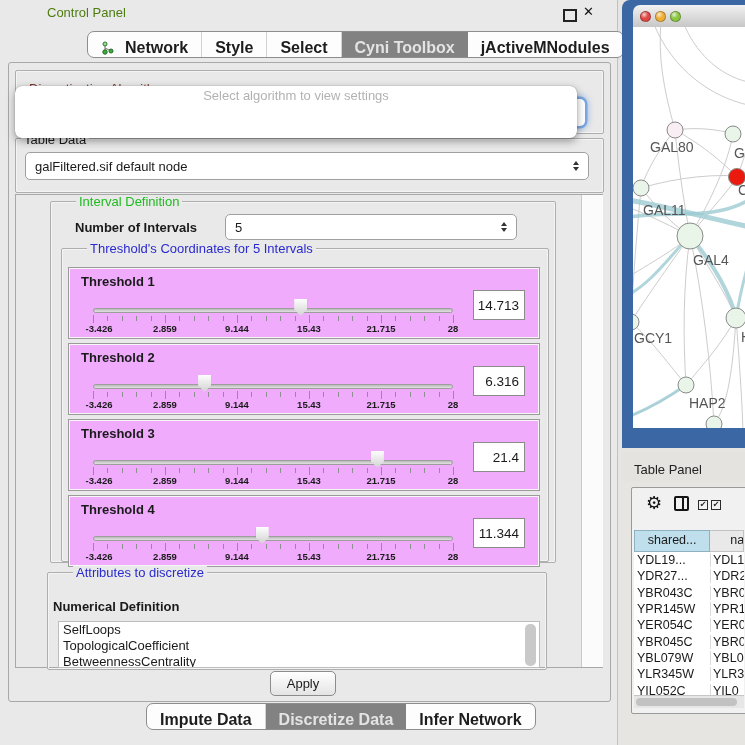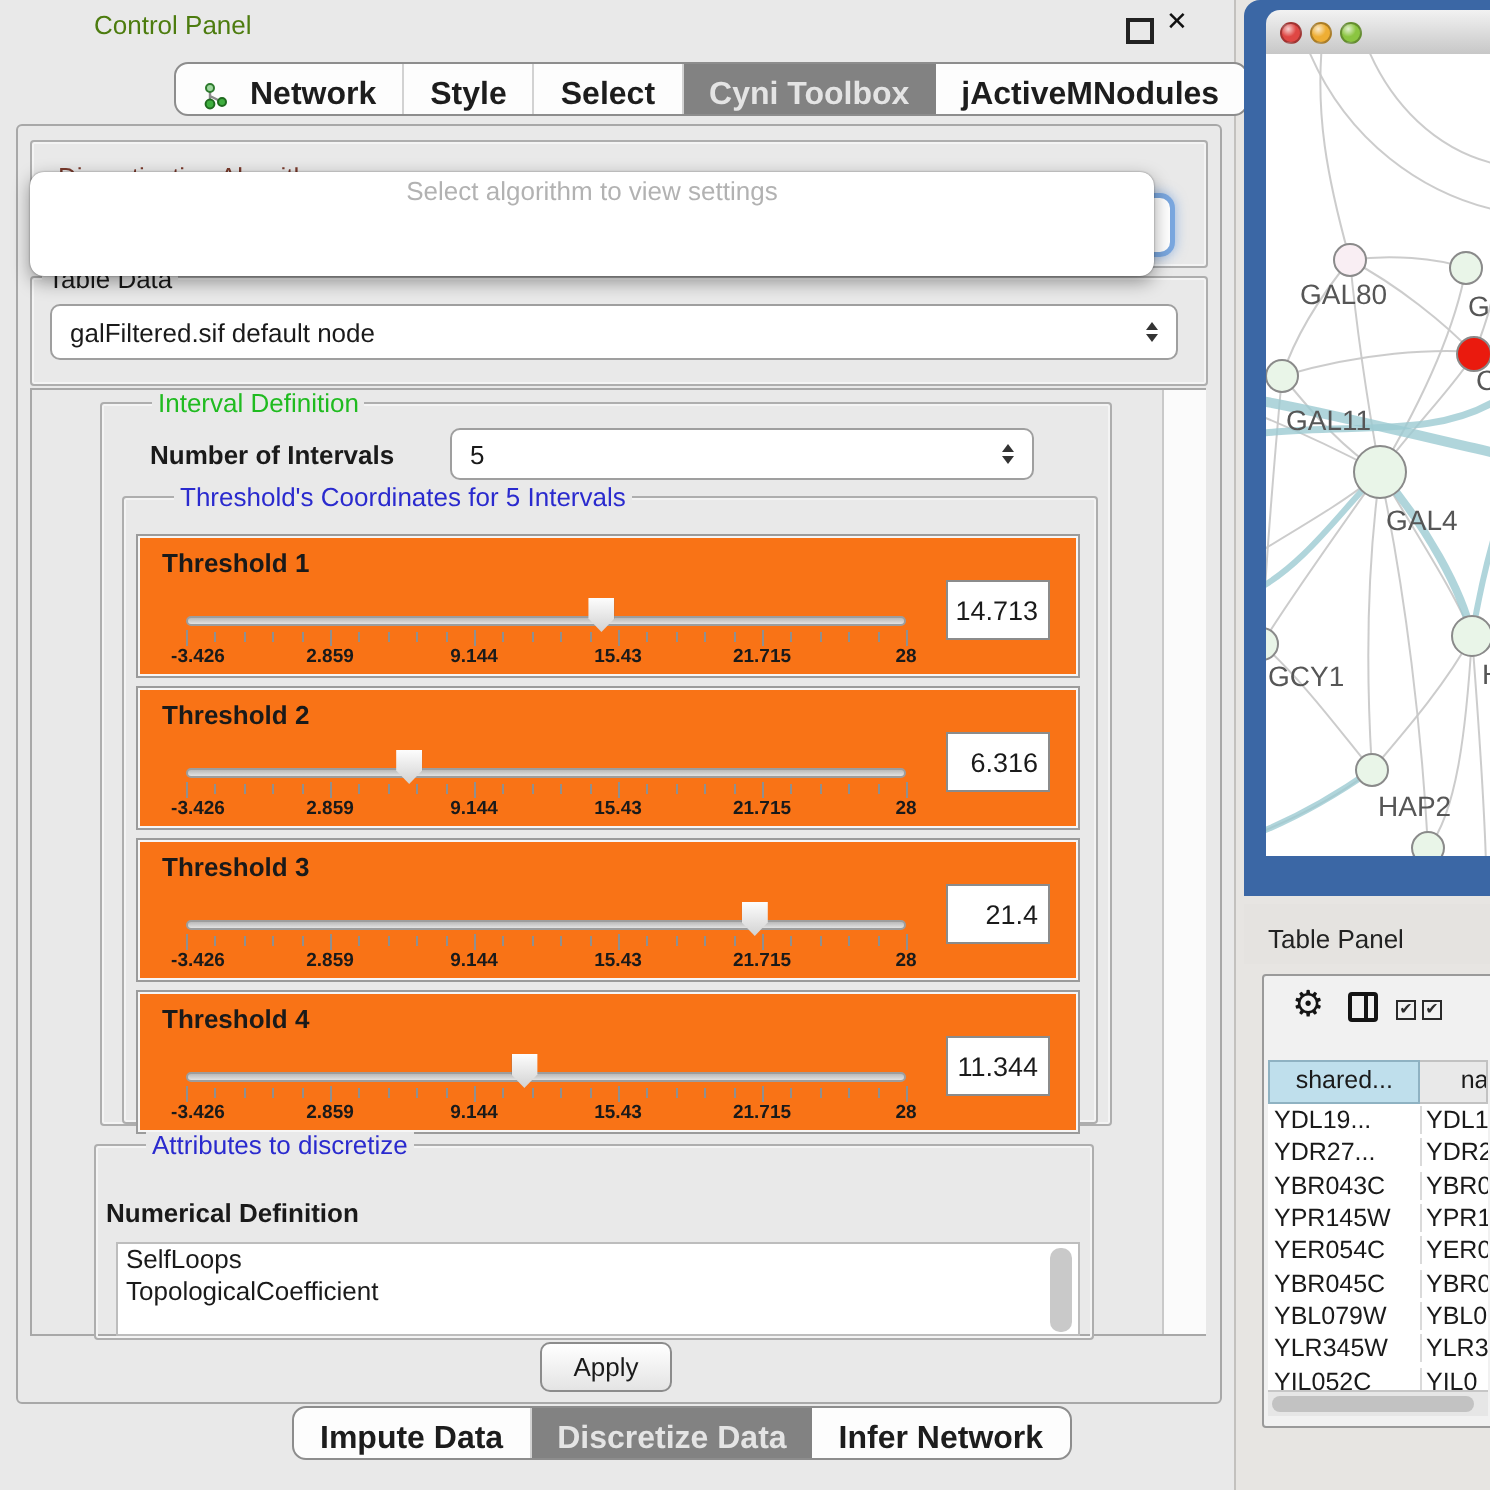--- a/index.html
+++ b/index.html
@@ -60,21 +60,21 @@
             border-left:1px solid #c9c9c9;}
 
   #interval-group{left:34px;top:6px;width:504px;height:360px;}
   #ig-title{color:#20bb20;}
   #noi-label{position:absolute;left:24px;top:18px;font-size:13px;font-weight:bold;}
   #noi-combo{left:174px;top:12px;width:292px;height:26px;}
 
   #th-group{position:absolute;left:10px;top:46px;width:486px;height:312px;
             border:1px solid #aeaeae;border-radius:2px;box-shadow:inset 0 0 0 1px #f4f4f4;}
   #thg-title{color:#2a2ace;}
-  .th-panel{position:absolute;left:6px;width:472px;height:72px;background:#f97316;
+  .th-panel{position:absolute;left:6px;width:472px;height:72px;background:#f0abfc;
             border:1px solid #9b9b9b;box-shadow:inset 0 0 0 1px #f6f6f6;box-sizing:border-box;}
   .th-label{position:absolute;left:12px;top:6px;font-size:13px;font-weight:bold;}
   .th-track{position:absolute;left:24px;top:40px;width:360px;height:5px;border-radius:3px;
             background:linear-gradient(#bababa,#e2e2e2);border:1px solid #9d9d9d;box-sizing:border-box;}
   .th-handle{position:absolute;width:13px;height:17px;top:31px;
              background:linear-gradient(#fdfdfd,#d2d2d2);
              clip-path:polygon(0 0,100% 0,100% 60%,50% 100%,0 60%);
              filter:drop-shadow(0 0 1px #777);}
   .tick{position:absolute;width:1px;background:#8f8f8f;}
   .tick-label{position:absolute;top:55px;font-size:9.5px;font-weight:bold;
@@ -358,20 +358,21 @@
         </div>
       </div>
 
       <div id="attr-group" class="group">
         <div class="group-title" id="attr-title">Attributes to discretize</div>
         <div id="num-attr-label">Numerical Definition</div>
         <div id="attr-list">
           <div id="attr-items">
               <div class="attr-item">SelfLoops</div>
               <div class="attr-item">TopologicalCoefficient</div>
+              <div class="attr-item">BetweennessCentrality</div>
             </div>
           <div id="attr-thumb"></div>
         </div>
       </div>
 
       <div id="sp-track">
         
       </div>
     </div>
 

